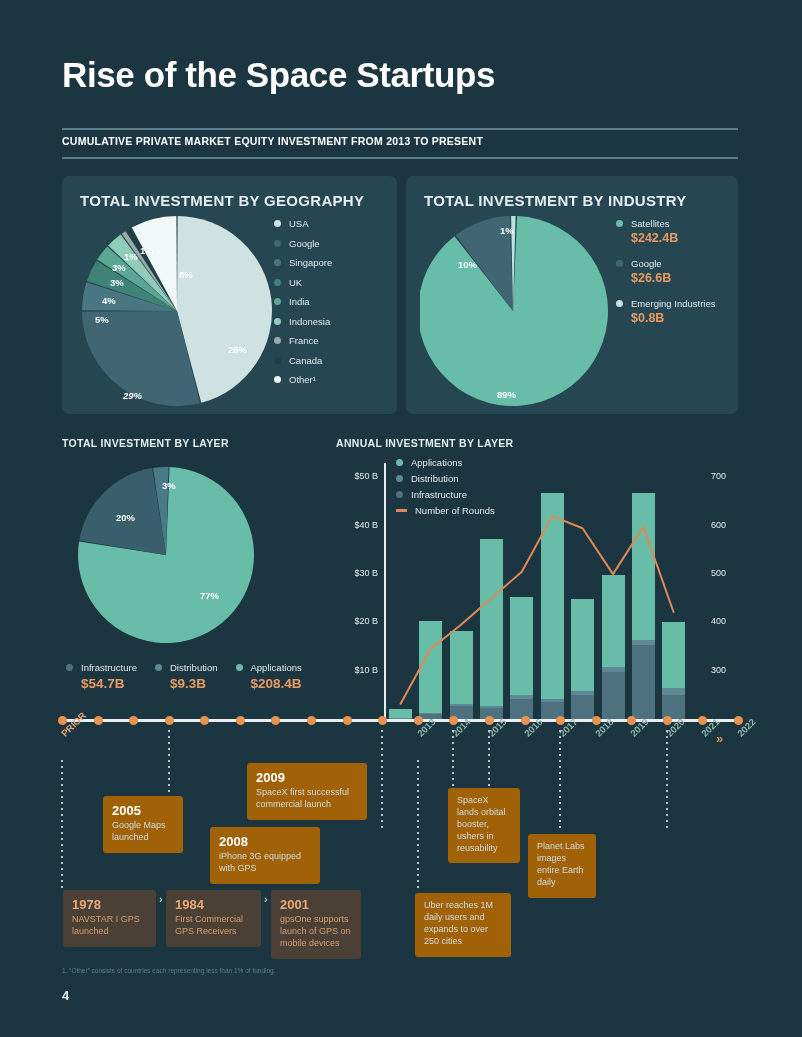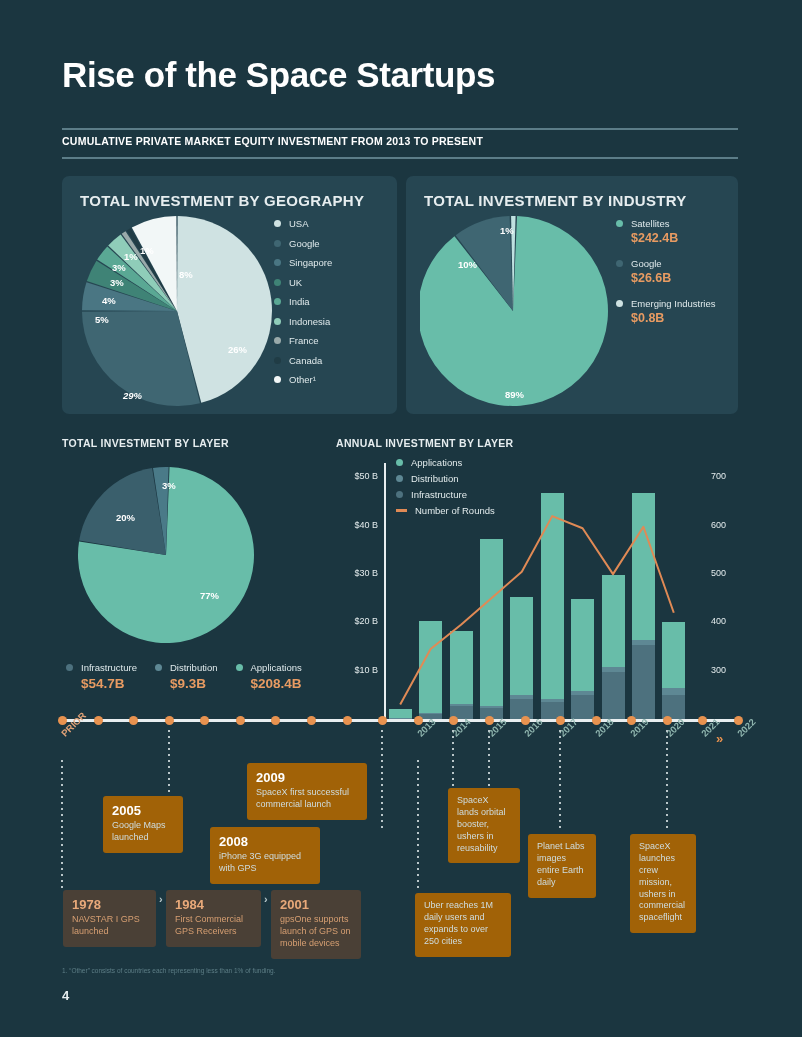--- a/index.html
+++ b/index.html
@@ -208,21 +208,21 @@
 
   <div class="card card-ind">
     <div class="card-title">TOTAL INVESTMENT BY INDUSTRY</div>
     <div class="pie-wrap" style="left:14px; top:38px; width:190px; height:195px;">
       <svg width="190" height="195" viewBox="0 0 190 195" id="pie-ind">
           <path d="M 93 97 L 97.06101599831062 2.0868389049154814 A 95 95 0 1 1 34.44685355746156 22.190047175000515 Z" fill="#68bda9"></path>
           <path d="M 93 97 L 35.629140780933795 21.27956344244913 A 95 95 0 0 1 89.60169644909173 2.060800861941729 Z" fill="#3f6672"></path>
           <path d="M 93 97 L 91.09335581555906 2.019135043136515 A 95 95 0 0 1 95.56968386245643 2.0347604391636906 Z" fill="#bfe0e0"></path>
         </svg>
       <div id="pie-ind-labels">
-          <div class="pie-label" style="left: 85px; top: 175px;">89%</div>
+          <div class="pie-label" style="left: 77px; top: 175px;">89%</div>
           <div class="pie-label" style="left: 38px; top: 45px;">10%</div>
           <div class="pie-label" style="left: 80px; top: 11px;">1%</div>
         </div>
     </div>
     <div class="legend legend-ind" id="legend-ind" style="left:210px; top:42px;">
         <div class="legend-row">
           <span class="dot" style="background:#68bda9"></span>
           <span class="legend-label">Satellites</span>
         </div>
         <div class="legend-val">$242.4B</div>
@@ -436,23 +436,20 @@
   </div>
 
   <div class="tl-box" style="left:448px; top:788px; width:72px;">
     <div class="txt">SpaceX lands orbital booster, ushers in reusability</div>
   </div>
 
   <div class="tl-box" style="left:528px; top:834px; width:68px;">
     <div class="txt">Planet Labs images entire Earth daily</div>
   </div>
 
-  <div class="tl-box" style="left:630px; top:834px; width:66px;">
-    <div class="txt">SpaceX launches crew mission, ushers in commercial spaceflight</div>
-  </div>
 
   <div class="tl-box brown" style="left:63px; top:890px; width:93px;">
     <div class="yr">1978</div>
     <div class="txt">NAVSTAR I GPS launched</div>
   </div>
   <div class="chev" style="left:159px; top:893px;">›</div>
 
   <div class="tl-box brown" style="left:166px; top:890px; width:95px;">
     <div class="yr">1984</div>
     <div class="txt">First Commercial GPS Receivers</div>

